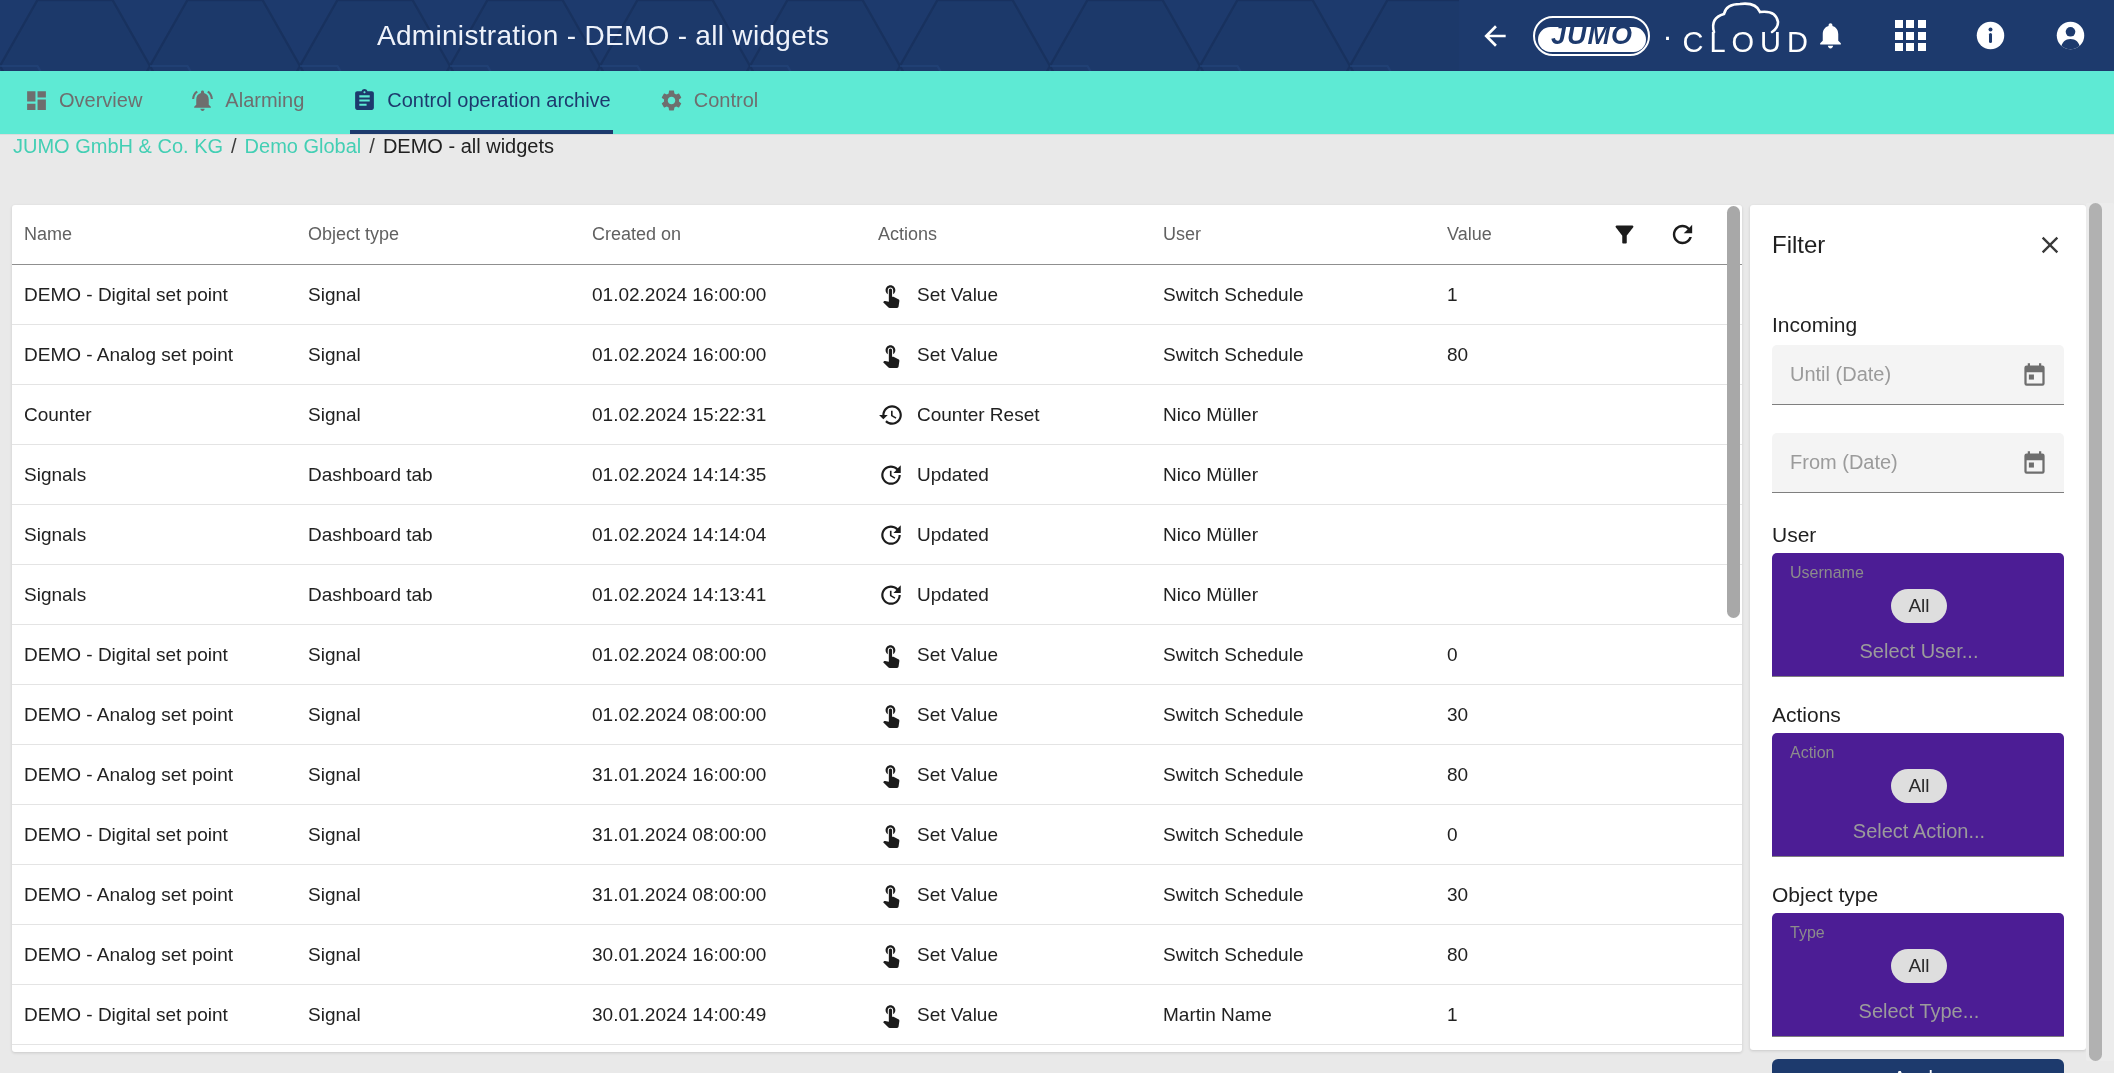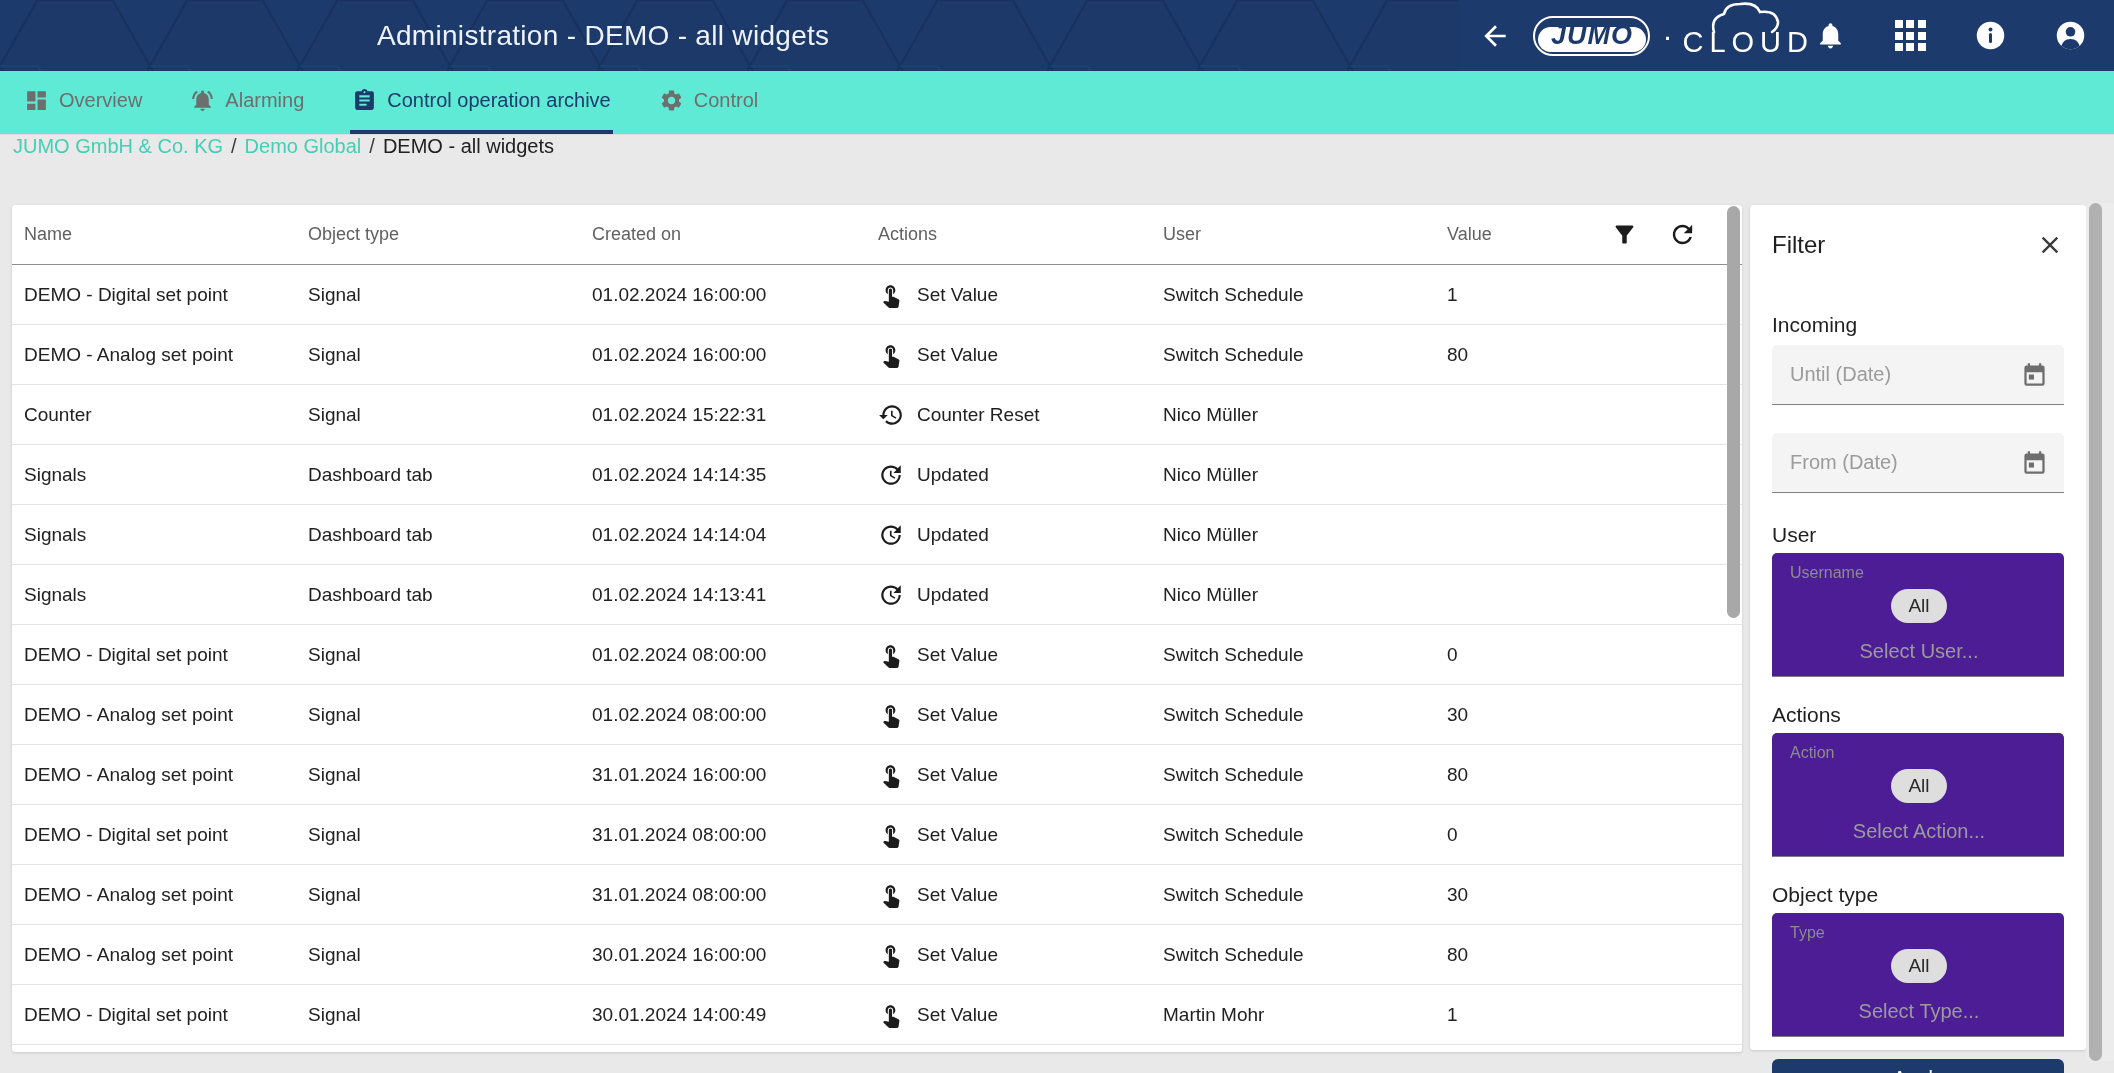--- a/index.html
+++ b/index.html
@@ -460,21 +460,21 @@
     <div class="td c2 c-type">Signal</div>
     <div class="td c3 c-created">30.01.2024 14:00:49</div>
     <div class="td c4 action-cell">
       <span class="action-icon">
             <svg viewBox="0 0 24 24" width="26" height="26" fill="currentColor">
               <path d="M9 11.24V7.5C9 6.12 10.12 5 11.5 5S14 6.12 14 7.5v3.74c1.21-.81 2-2.18 2-3.74C16 5.01 13.99 3 11.5 3S7 5.01 7 7.5c0 1.56.79 2.93 2 3.74zm9.84 4.63l-4.54-2.26c-.17-.07-.35-.11-.54-.11H13v-6c0-.83-.67-1.5-1.5-1.5S10 6.67 10 7.5v10.74l-3.43-.72c-.08-.01-.15-.03-.24-.03-.31 0-.59.13-.79.33l-.79.8 4.94 4.94c.27.27.65.44 1.06.44h6.79c.75 0 1.33-.55 1.44-1.28l.75-5.27c.01-.07.02-.14.02-.2 0-.62-.38-1.16-.91-1.38z"></path>
             </svg>
           </span>
       <span class="c-action-label">Set Value</span>
     </div>
-    <div class="td c5 c-user">Martin Mohr</div>
+    <div class="td c5 c-user">Martin Name</div>
     <div class="td c6 c-value">1</div>
     <div class="td c7"></div>
   </div>
 </div>
 </section>
 
 <div class="vscroll table-scroll"></div>
 
 <aside class="filter-card">
   <div class="filter-head">

